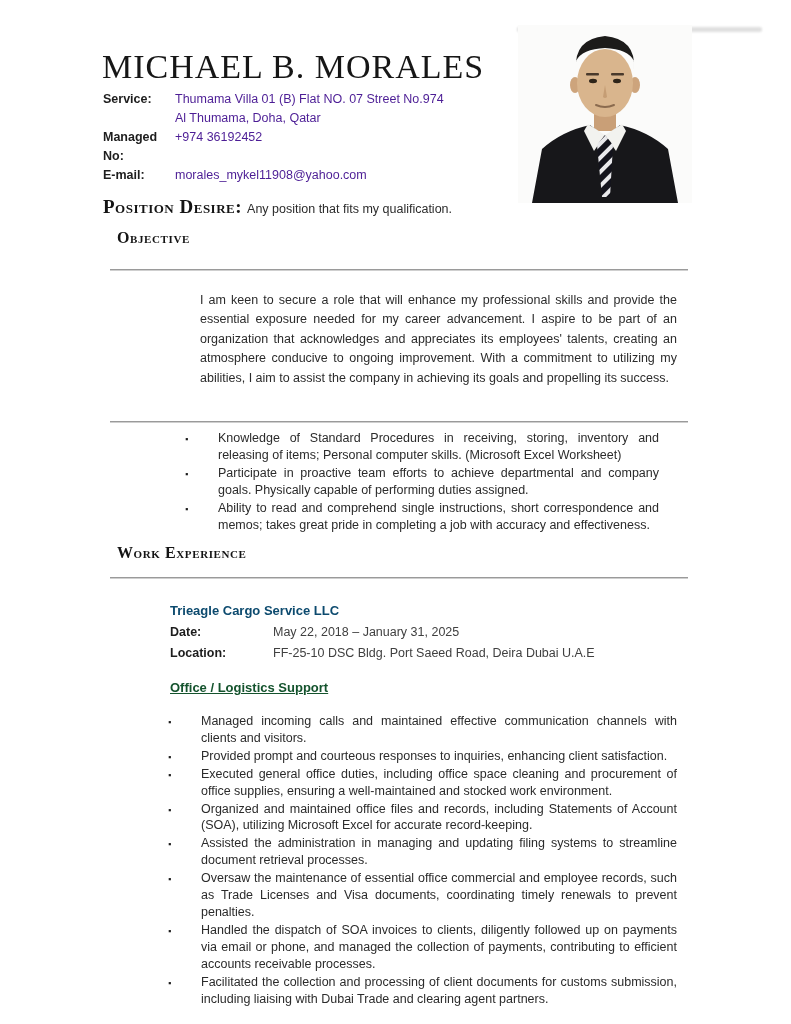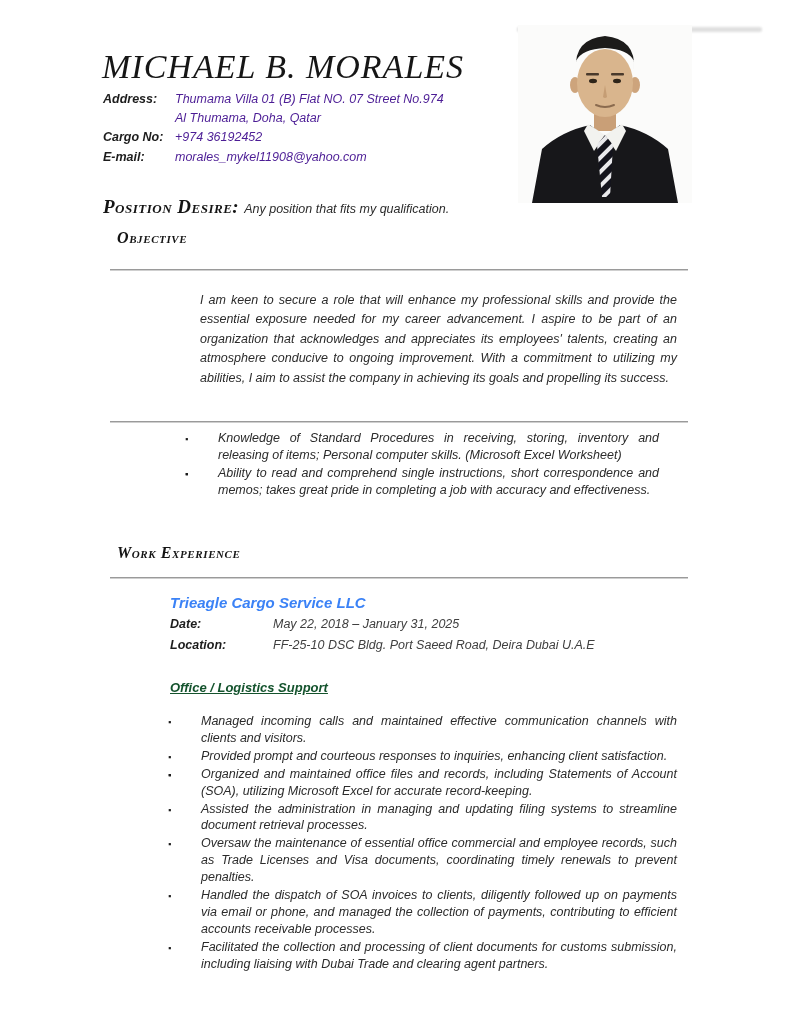--- a/index.html
+++ b/index.html
@@ -3,21 +3,20 @@
 <meta charset="utf-8">
 <style>
   html,body { margin:0; padding:0; background:#ffffff; }
   .page {
     position:relative;
     width:791px; height:1024px;
     background:#ffffff;
     font-family:"Liberation Sans", sans-serif;
     color:#2b2b2b;
     overflow:hidden;
-    font-style:italic;
   }
   
   .title {
     position:absolute; left:102px; top:48px;
     font-family:"Liberation Serif", serif;
     font-size:34px; font-weight:normal; letter-spacing:1px;
     color:#161616; white-space:nowrap;
   }
   .contact { position:absolute; left:103px; top:90px; width:430px; font-size:12.5px; line-height:18.5px; }
   .contact .row { display:flex; }
@@ -66,47 +65,47 @@
   }
 
   ul.blist { list-style:none; margin:0; padding:0; position:absolute; font-size:12.5px; line-height:16.9px; }
   #summary-list { left:185px; top:430px; width:474px; }
   #duties-list  { left:168px; top:713px; width:509px; }
   ul.blist li { position:relative; padding-left:33px; text-align:justify; margin-bottom:1px; }
   ul.blist .bullet { position:absolute; left:0; top:1px; font-size:9px; color:#1b1b1b; }
 
   
   .company-block { position:absolute; left:170px; top:594px; font-size:12.5px; line-height:18px; }
-  .company-name { font-weight:bold; font-size:15px; color:#3b82f6; }
+  .company-name { font-weight:bold; font-size:13px; color:#0c4a6e;margin-top:8px; }
   .meta-row { display:flex; margin-top:3px;gap:45px; }
   .meta-row:first-of-type { margin-top:6px; }
   .meta-label { font-weight:bold; color:#1d1d1d; flex:0 0 58px; width:58px; }
   .meta-value { color:#404040; white-space:nowrap; }
   .role-title {
     position:absolute; left:170px; top:680px;
     font-size:13px; font-weight:bold; text-decoration:underline; color:#14532d;
   }
 </style>
 </head>
 <body>
 
 <div class="page">
 
   <div class="title">MICHAEL B. MORALES</div>
 
   <div class="contact">
     <div class="row">
-      <span class="label">Address:</span>
+      <span class="label">Service:</span>
       <span class="value">
         <span>Thumama Villa 01 (B) Flat NO. 07 Street No.974</span><br>
         <span>Al Thumama, Doha, Qatar</span>
       </span>
     </div>
     <div class="row">
-      <span class="label">Cargo No:</span>
+      <span class="label">Managed No:</span>
       <span class="value">+974 36192452</span>
     </div>
     <div class="row">
       <span class="label">E-mail:</span>
       <span class="value">morales_mykel11908@yahoo.com</span>
     </div>
   </div>
 
   <div class="scan-streak"></div>
 
@@ -157,20 +156,21 @@
   <div class="rule" id="summary-rule"></div>
   <ul class="blist" id="summary-list">
 
       <li>
         <span class="bullet">▪</span>
         <span>Knowledge of Standard Procedures in receiving, storing, inventory and releasing of items; Personal computer skills. (Microsoft Excel Worksheet)</span>
       </li>
 
       <li>
         <span class="bullet">▪</span>
+        <span>Participate in proactive team efforts to achieve departmental and company goals. Physically capable of performing duties assigned.</span>
       </li>
 
       <li>
         <span class="bullet">▪</span>
         <span>Ability to read and comprehend single instructions, short correspondence and memos; takes great pride in completing a job with accuracy and effectiveness.</span>
       </li>
     </ul>
 
   <h2 class="sec-head" id="work-head">Work Experience</h2>
   <div class="rule" id="work-rule"></div>
@@ -196,20 +196,21 @@
         <span>Managed incoming calls and maintained effective communication channels with clients and visitors.</span>
       </li>
 
       <li>
         <span class="bullet">▪</span>
         <span>Provided prompt and courteous responses to inquiries, enhancing client satisfaction.</span>
       </li>
 
       <li>
         <span class="bullet">▪</span>
+        <span>Executed general office duties, including office space cleaning and procurement of office supplies, ensuring a well-maintained and stocked work environment.</span>
       </li>
 
       <li>
         <span class="bullet">▪</span>
         <span>Organized and maintained office files and records, including Statements of Account (SOA), utilizing Microsoft Excel for accurate record-keeping.</span>
       </li>
 
       <li>
         <span class="bullet">▪</span>
         <span>Assisted the administration in managing and updating filing systems to streamline document retrieval processes.</span>

